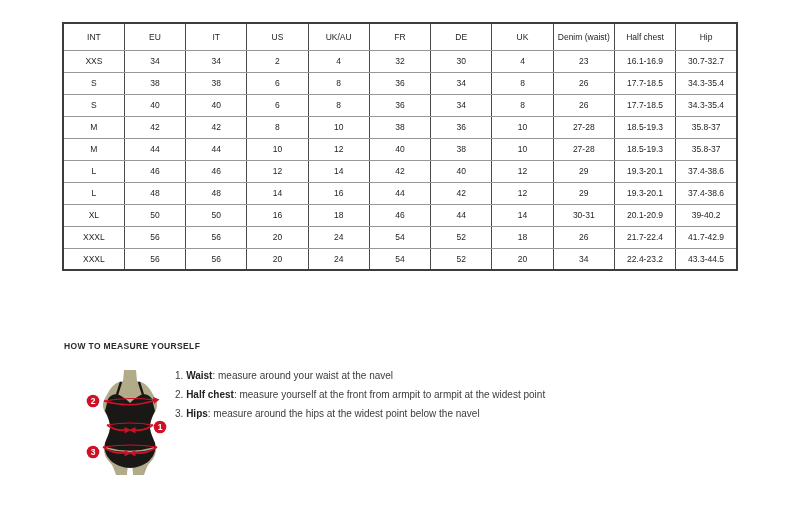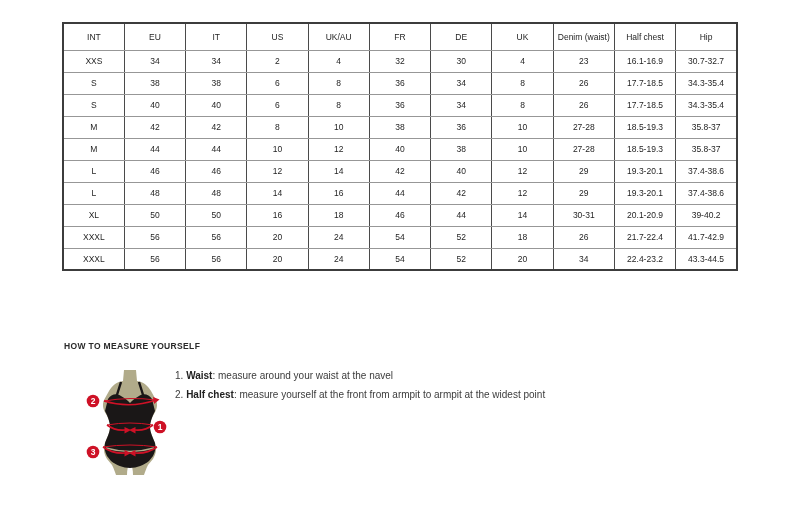--- a/index.html
+++ b/index.html
@@ -181,20 +181,21 @@
         <td>43.3-44.5</td>
       </tr>
     </tbody>
 </table>
 
 <div class="measure-heading">HOW TO MEASURE YOURSELF</div>
 
 <ul class="measure-steps">
     <li class="measure-step"><span>1. </span><b>Waist</b><span>: measure around your waist at the navel</span></li>
     <li class="measure-step"><span>2. </span><b>Half chest</b><span>: measure yourself at the front from armpit to armpit at the widest point</span></li>
+    <li class="measure-step"><span>3. </span><b>Hips</b><span>: measure around the hips at the widest point below the navel</span></li>
   </ul>
 
 <div class="figure-wrap">
   <svg viewBox="0 0 90 110">
 
     <path fill="#b1ab8a" d="M39,1 L51,1 L52,12 C59,13 63,17 66,22 L71,31 C73,36 72,40 69,45
          C66,50 65,54 65,58 C65,63 68,69 70,74 C72,80 71,85 68,90
          L63,96 C61,100 60,103 59,106 L48,106 C48,101 47,96 45,92
          C43,96 42,101 42,106 L31,106 C30,103 29,100 27,96
          L22,90 C19,85 18,80 20,74 C22,69 25,63 25,58

